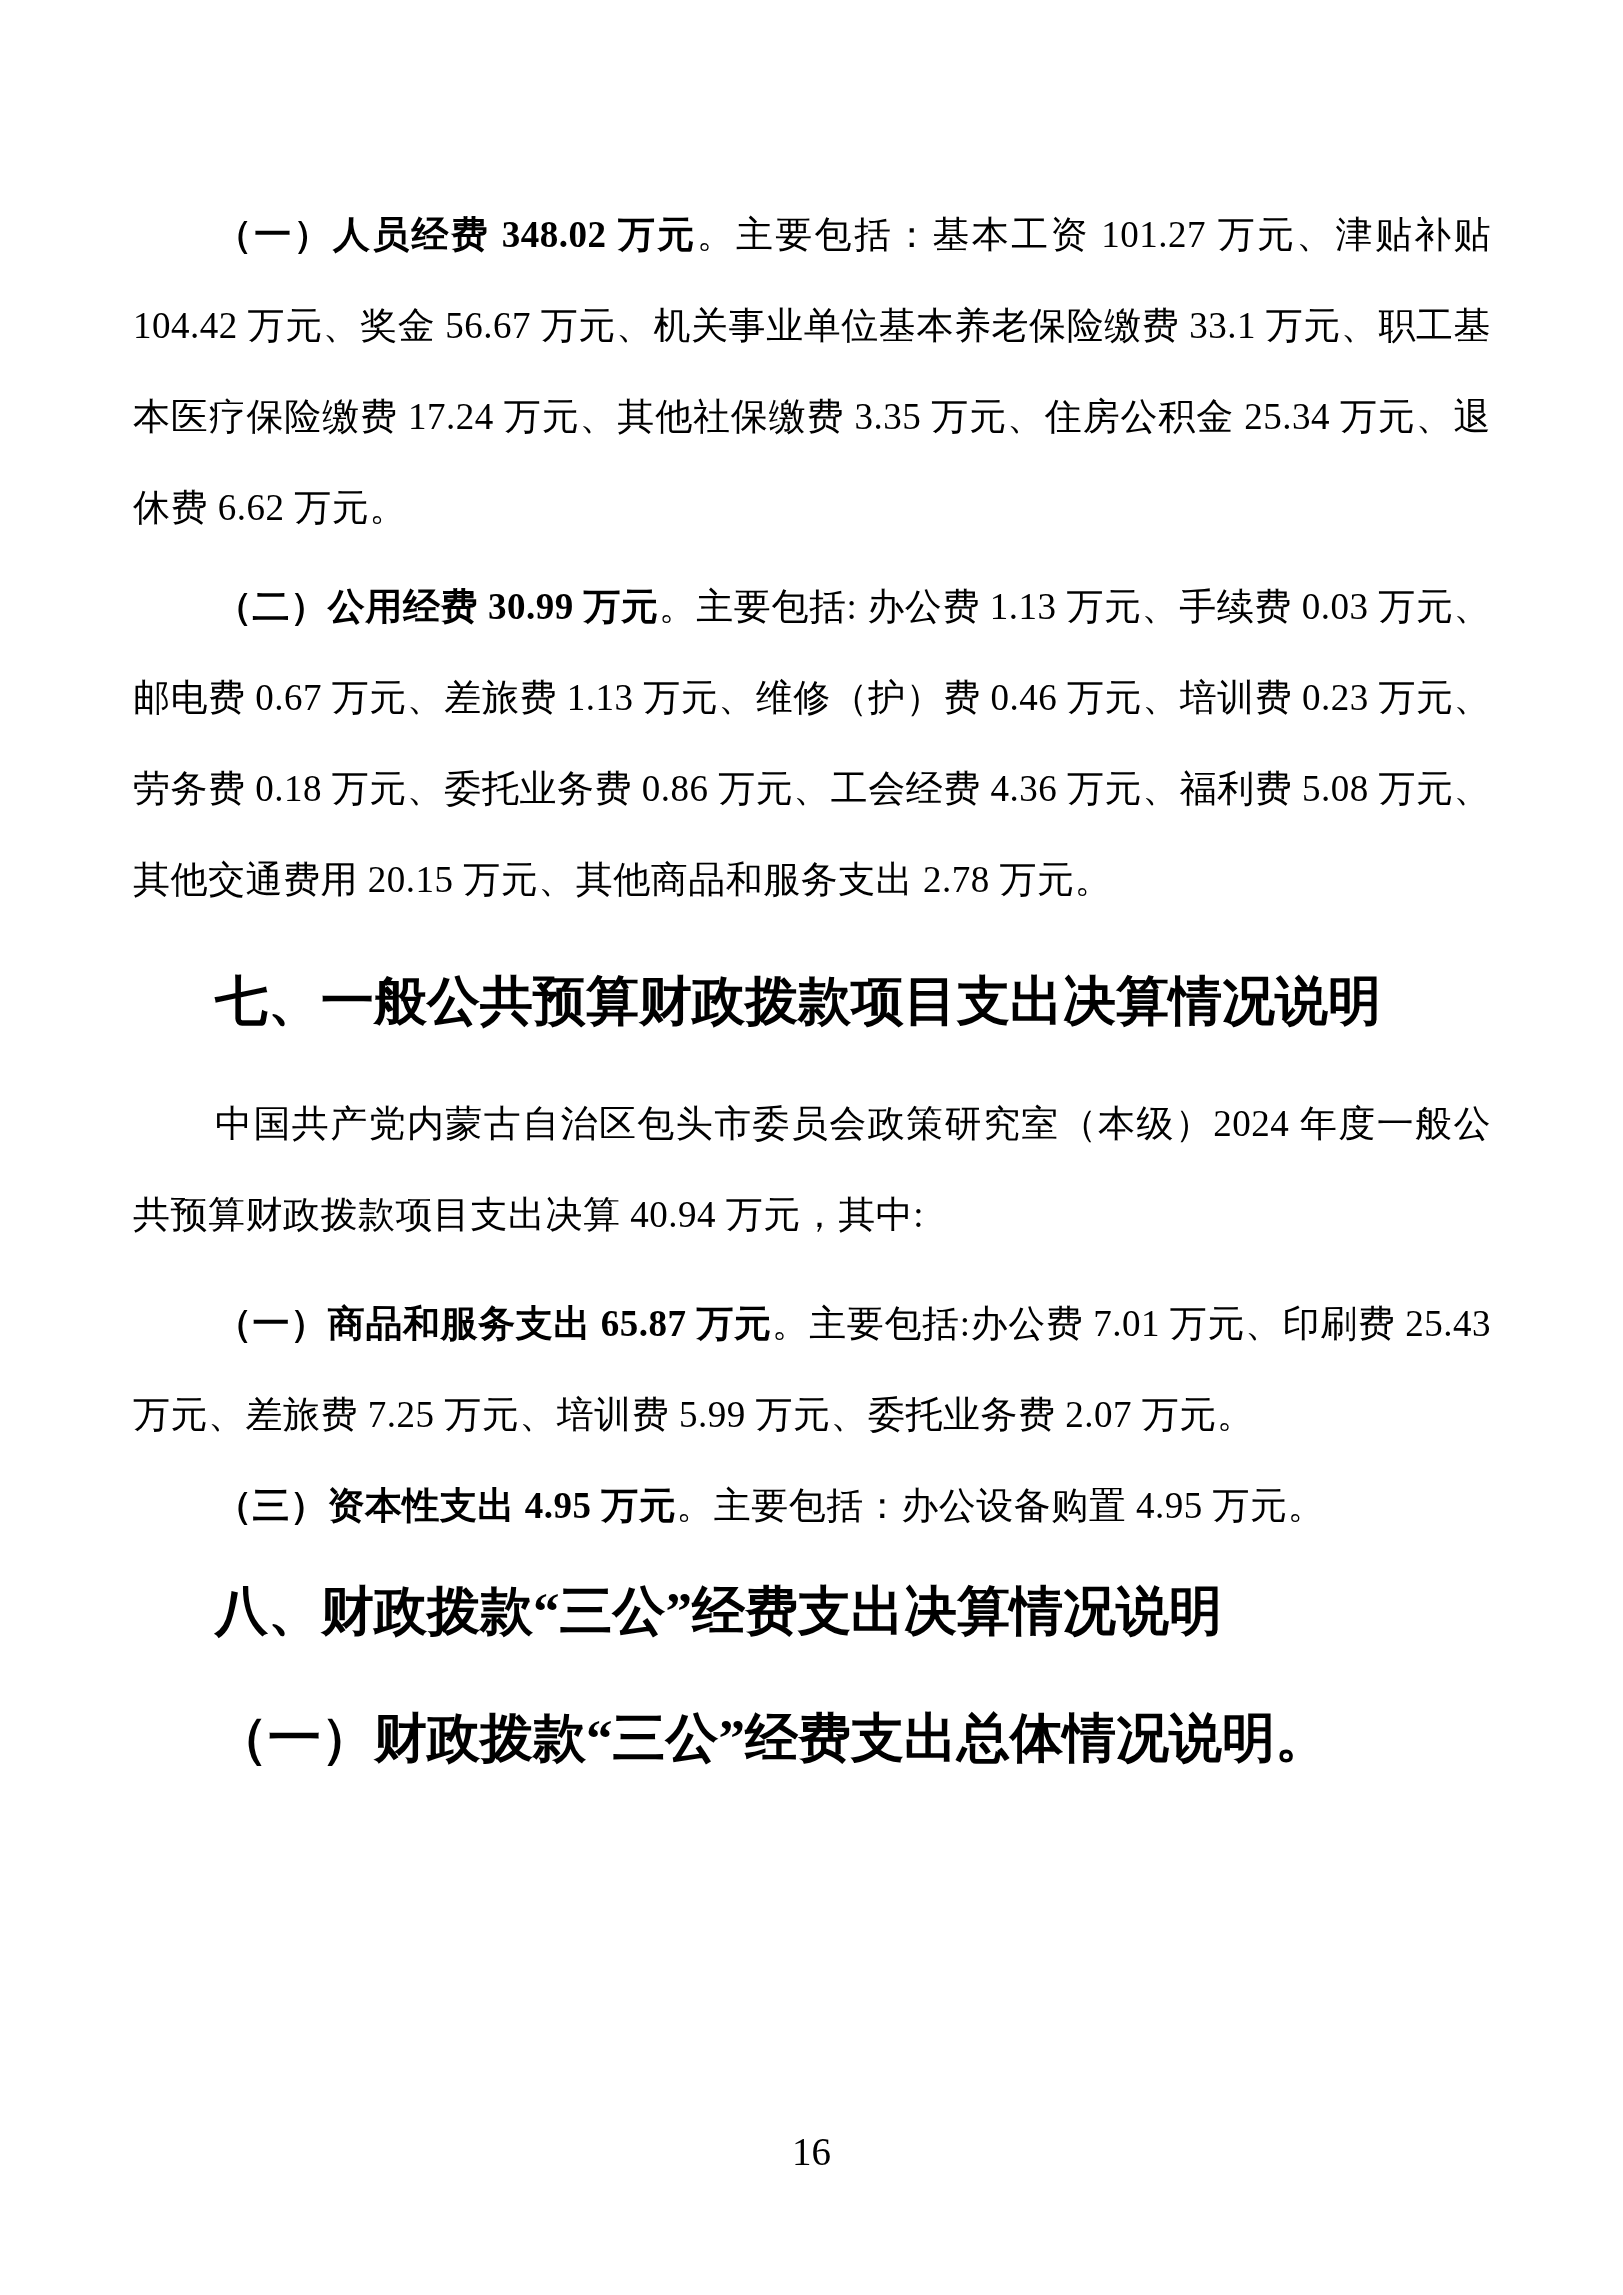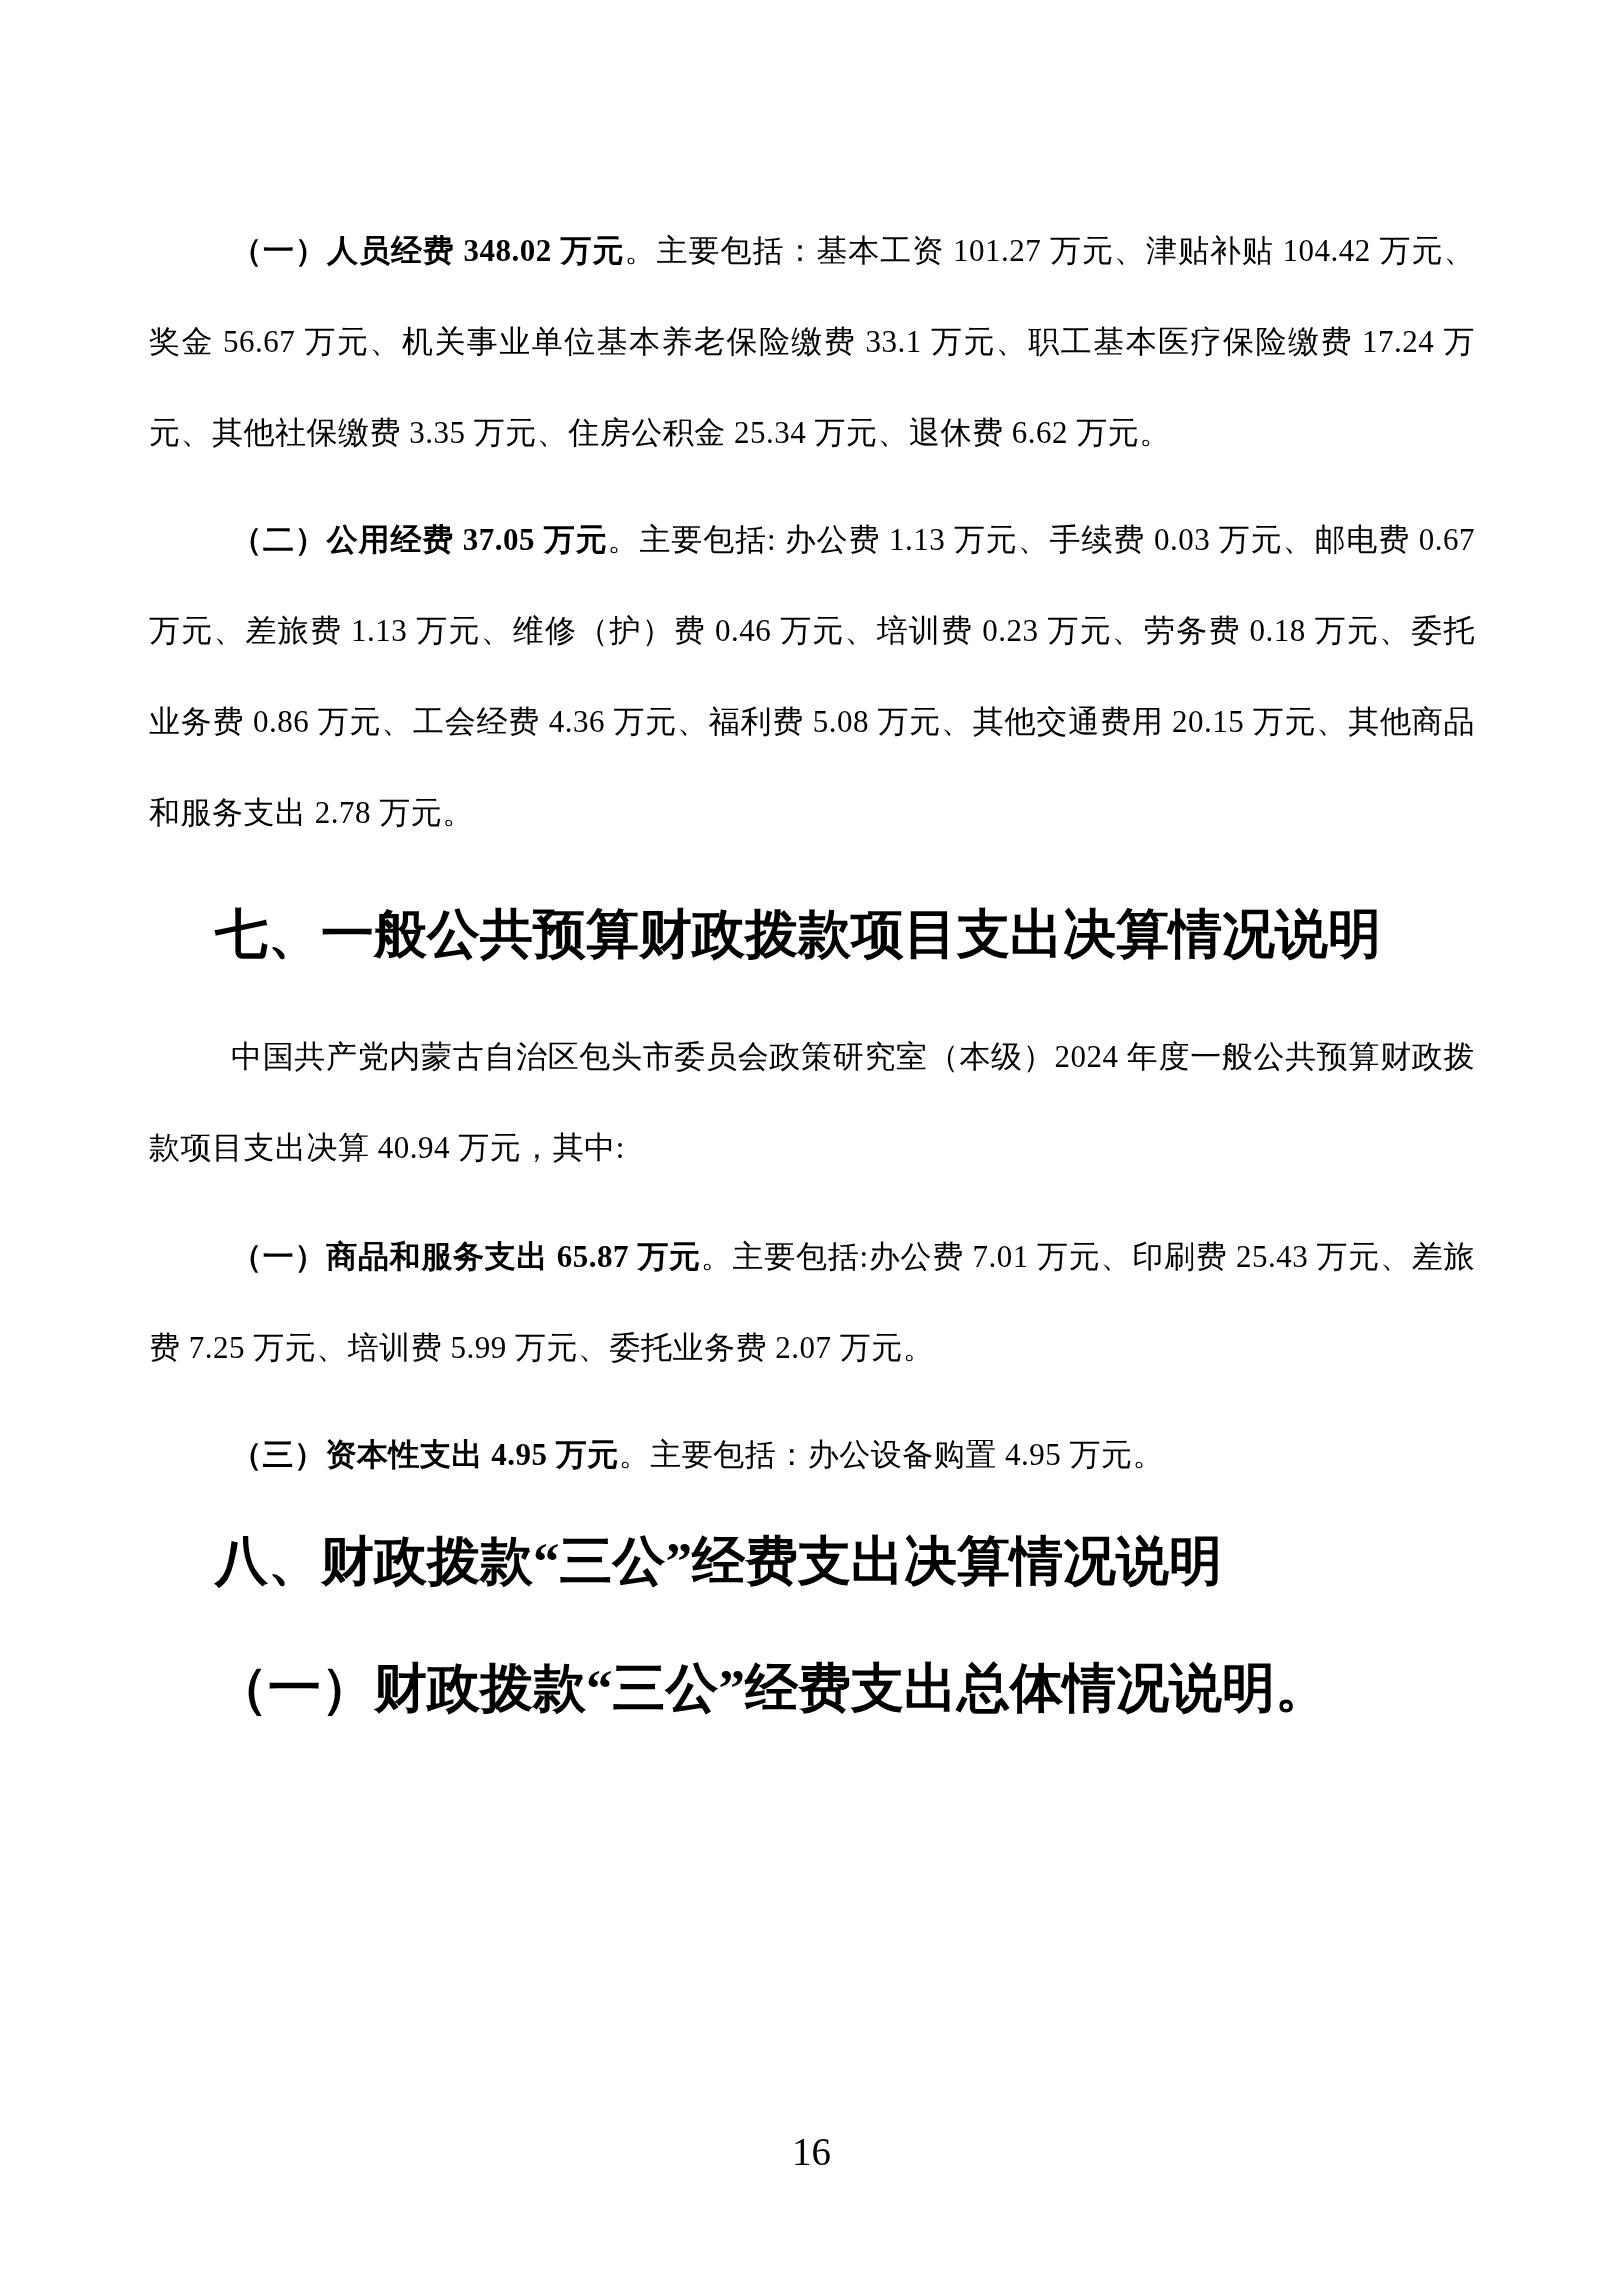--- a/index.html
+++ b/index.html
@@ -21,22 +21,22 @@
     font-family: "Liberation Serif", "DejaVu Serif", serif;
     overflow: hidden;
   }
   .content {
     position: absolute;
     left: 133px;
     right: 132px;
     top: 189px;
   }
   .para {
-    margin: 16px;
-    font-size: 31px;
+    margin: 0;
+    font-size: 37px;
     line-height: 91px;
     text-align: justify;
     text-justify: inter-ideograph;
     text-indent: 82px;
     letter-spacing: 0.5px;
   }
   .seg-bold {
     font-weight: bold;
   }
   .heading {
@@ -62,21 +62,21 @@
   }
 </style>
 </head>
 <body>
 
 <div class="page">
   <div class="content">
 
     <p class="para p1"><span class="seg-bold">（一）人员经费 348.02 万元</span><span>。主要包括：基本工资 101.27 万元、津贴补贴 104.42 万元、奖金 56.67 万元、机关事业单位基本养老保险缴费 33.1 万元、职工基本医疗保险缴费 17.24 万元、其他社保缴费 3.35 万元、住房公积金 25.34 万元、退休费 6.62 万元。</span></p>
 
-    <p class="para p2"><span class="seg-bold">（二）公用经费 37.05 万元</span><span>。主要包括: 办公费 1.13 万元、手续费 0.03 万元、邮电费 0.67 万元、差旅费 1.13 万元、维修（护）费 0.46 万元、培训费 0.23 万元、劳务费 0.18 万元、委托业务费 0.86 万元、工会经费 4.36 万元、福利费 5.08 万元、其他交通费用 20.15 万元、其他商品和服务支出 2.78 万元。</span></p>
+    <p class="para p2"><span class="seg-bold">（二）公用经费 30.99 万元</span><span>。主要包括: 办公费 1.13 万元、手续费 0.03 万元、邮电费 0.67 万元、差旅费 1.13 万元、维修（护）费 0.46 万元、培训费 0.23 万元、劳务费 0.18 万元、委托业务费 0.86 万元、工会经费 4.36 万元、福利费 5.08 万元、其他交通费用 20.15 万元、其他商品和服务支出 2.78 万元。</span></p>
 
     <p class="heading h7">七、一般公共预算财政拨款项目支出决算情况说明</p>
 
     <p class="para p3">中国共产党内蒙古自治区包头市委员会政策研究室（本级）2024 年度一般公共预算财政拨款项目支出决算 40.94 万元，其中:</p>
 
     <p class="para p4"><span class="seg-bold">（一）商品和服务支出 65.87 万元</span><span>。主要包括:办公费 7.01 万元、印刷费 25.43 万元、差旅费 7.25 万元、培训费 5.99 万元、委托业务费 2.07 万元。</span></p>
 
 
     <p class="para p6"><span class="seg-bold">（三）资本性支出 4.95 万元</span><span>。主要包括：办公设备购置 4.95 万元。</span></p>
 

